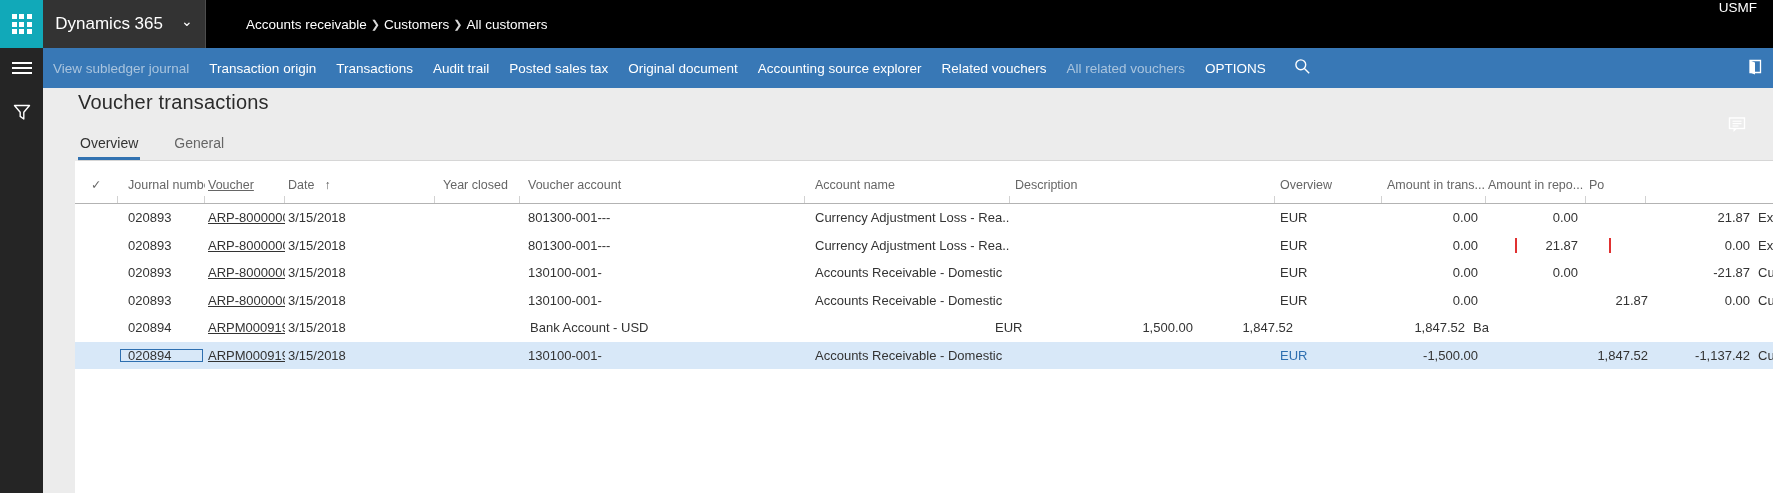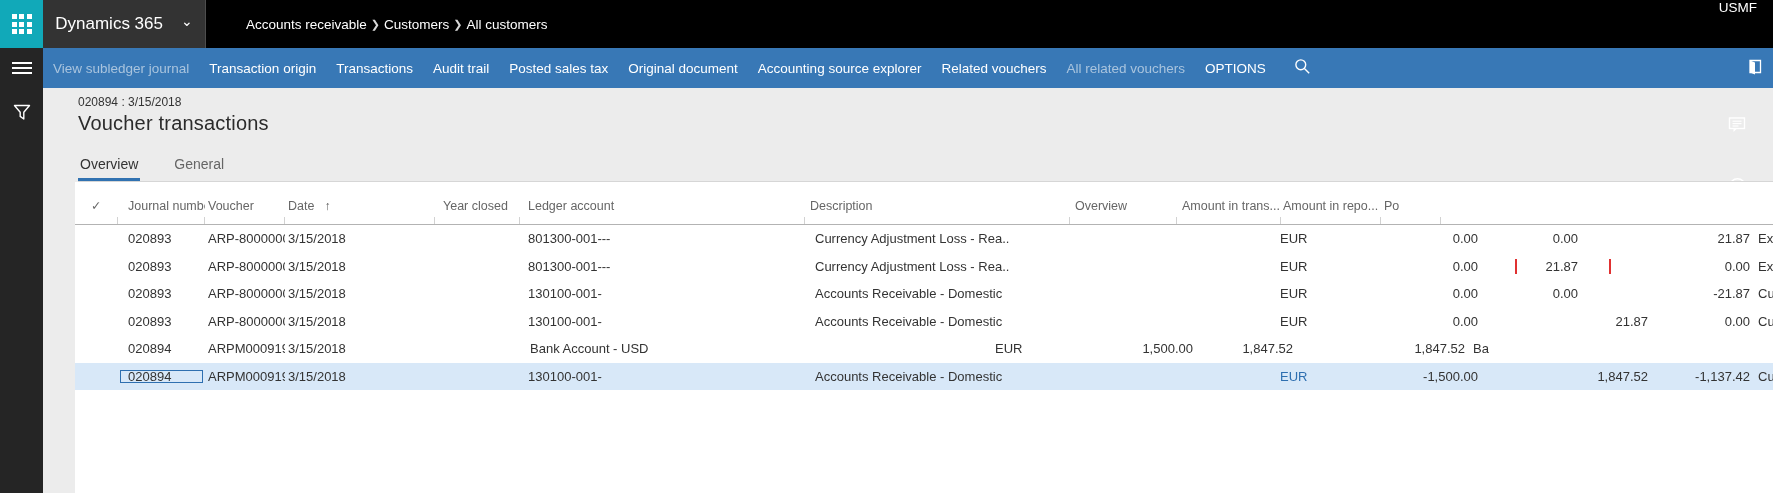--- a/index.html
+++ b/index.html
@@ -55,21 +55,21 @@
   .panel{flex:1;background:#fff;margin-left:-3px;overflow:hidden;min-height:0;}
   .ghead{display:flex;height:42px;align-items:flex-end;border-bottom:1px solid #b3b3b3;}
   .ghead .c{color:#666;font-size:12.5px;padding-bottom:11px;position:relative;}
   .ghead .c::after{content:'';position:absolute;right:0;bottom:0;width:1px;height:7px;background:#d2d2d2;}
   .grow{display:flex;height:27.5px;align-items:center;font-size:13px;color:#333;}
   .grow.selected{background:#d8e8f8;}
   .c{flex:0 0 auto;box-sizing:border-box;white-space:nowrap;overflow:hidden;}
 
   .col-select{width:43px;padding-left:16px;font-size:14px;color:#444;}
   .col-journal{width:87px;padding-left:10px;}
-  .col-voucher{width:80px;padding-left:3px;}
+  .col-voucher{width:80px;padding-left:3px;text-decoration:underline;}
   .col-date{width:150px;padding-left:3px;}
   .sort{margin-left:10px;font-size:12px;color:#555;}
   .col-year_closed{width:85px;padding-left:8px;}
   .col-ledger{width:285px;padding-left:8px;}
   .col-account{width:205px;padding-left:10px;}
   .col-description{width:265px;padding-left:5px;}
   .col-currency{width:107px;padding-left:5px;}
   .col-amount_trans{width:104px;padding-left:5px;}
   .grow .col-amount_trans{text-align:right;padding-right:8px;padding-left:0;}
   .col-amount{width:169px;}
@@ -198,34 +198,34 @@
           <span>
             <svg width="16" height="17" viewBox="0 0 16 17">
                 <path d="M3 2.5 H13.5 V14.5 H3 Z" fill="none" stroke="#fff" stroke-width="1.3"></path>
                 <path d="M3 2.5 L8 4.5 V16.5 L3 14.5 Z" fill="#fff"></path>
               </svg>
           </span>
         </button>
       </div>
 
       <div class="content">
-        <div class="rec">020894 : 3/15/2018</div>
         <h1 class="title">Voucher transactions</h1>
         <div class="tabs">
           <div class="tab active">Overview</div>
           <div class="tab">General</div>
         </div>
         <div class="panel">
           <div class="ghead">
               <div class="c col-select"><span>✓</span></div>
               <div class="c col-journal"><span>Journal number</span></div>
               <div class="c col-voucher"><span>Voucher</span></div>
               <div class="c col-date"><span>Date</span><span class="sort">↑</span></div>
               <div class="c col-year_closed"><span>Year closed</span></div>
-              <div class="c col-ledger"><span>Ledger account</span></div>
+              <div class="c col-ledger"><span>Voucher account</span></div>
+              <div class="c col-account"><span>Account name</span></div>
               <div class="c col-description"><span>Description</span></div>
               <div class="c col-currency"><span>Overview</span></div>
               <div class="c col-amount_trans"><span>Amount in trans...</span></div>
               <div class="c col-amount_repo"><span>Amount in repo...</span></div>
               <div class="c col-posting"><span>Po</span></div>
             </div>
           <div>
               <div class="grow">
                 <div class="c col-select"></div>
                 <div class="c col-journal">020893</div>

